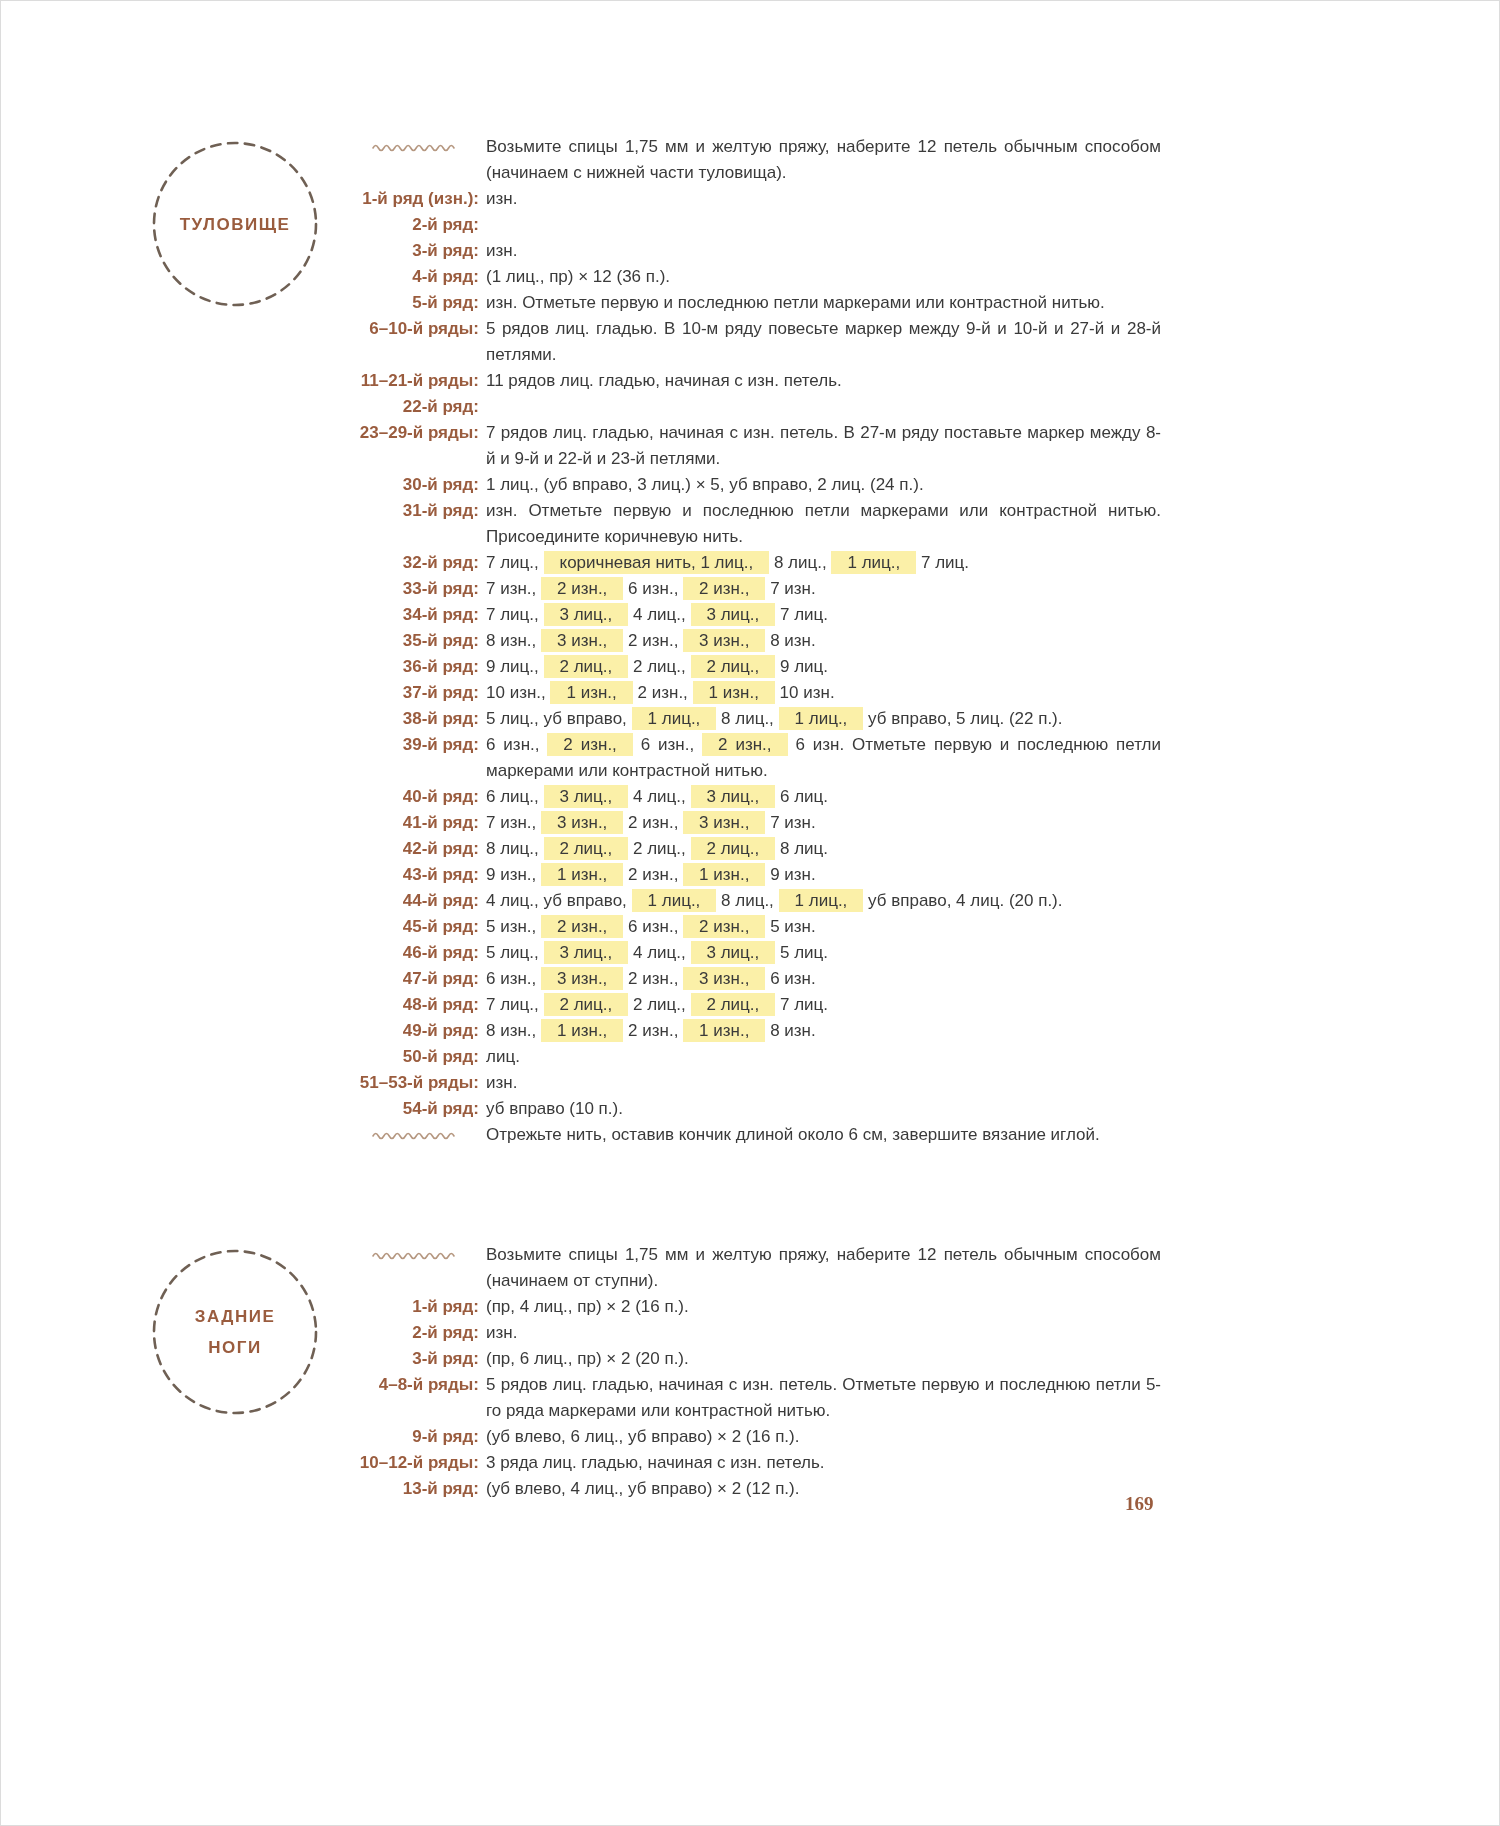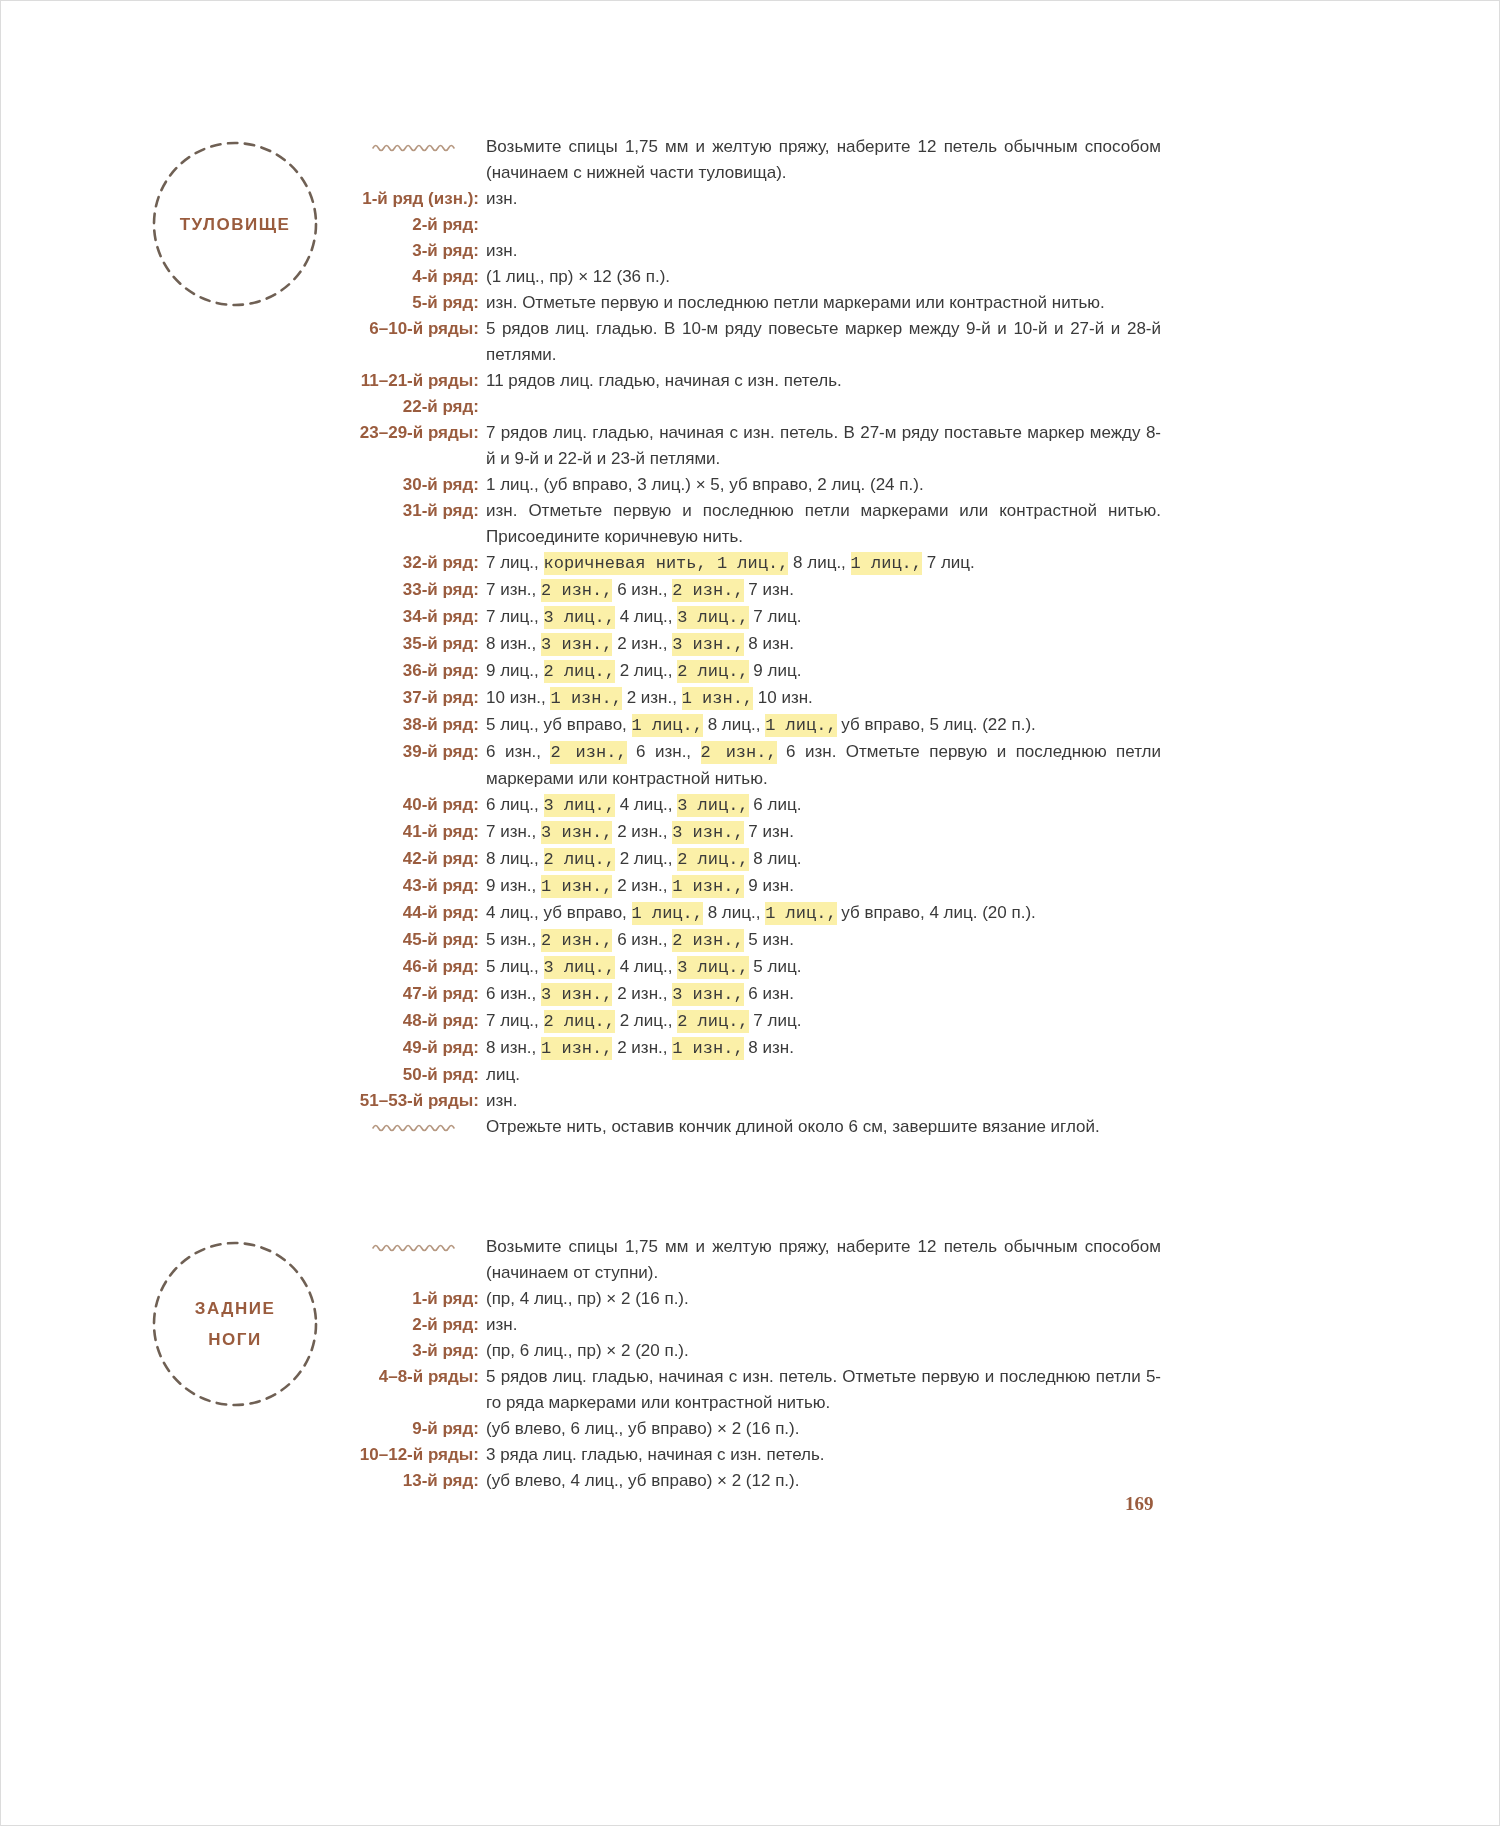--- a/index.html
+++ b/index.html
@@ -59,22 +59,21 @@
   .row-text {
     flex: 0 0 675px;
     margin-left: 7px;
     text-align: justify;
     font-size: 17px;
     line-height: 26px;
     color: var(--text, #3a3a3a);
   }
   .hl {
     background: var(--highlight, #fbf0a8);
-    padding: 2px 0;
-    font-family: Liberation Mono, monospace;
+    padding: 2px 16px;
   }
   .wave-cell {
     display: flex;
     justify-content: flex-end;
     align-items: center;
     padding-right: 22px;
     height: 26px;
   }
 
   .page-number {
@@ -227,20 +226,24 @@
             </div>
             <div class="row">
               <div class="row-label">50-й ряд:</div>
               <div class="row-text">лиц.</div>
             </div>
             <div class="row">
               <div class="row-label">51–53-й ряды:</div>
               <div class="row-text">изн.</div>
             </div>
             <div class="row">
+              <div class="row-label">54-й ряд:</div>
+              <div class="row-text">уб вправо (10 п.).</div>
+            </div>
+            <div class="row">
               <div class="row-label wave-cell">
                 <svg width="86" height="12" viewBox="0 0 86 12">
                   <path d="M2 7q2.7-5 5.4 0t5.4 0t5.4 0t5.4 0t5.4 0t5.4 0t5.4 0t5.4 0t5.4 0t5.4 0t5.4 0t5.4 0t5.4 0t5.4 0t5.4 0" fill="none" stroke="var(--wave, #b59780)" stroke-width="1.6" stroke-linecap="round"></path>
                 </svg>
               </div>
               <div class="row-text">Отрежьте нить, оставив кончик длиной около 6 см, завершите вязание иглой.</div>
             </div>
           </div>
         </section>
         <section class="section">

